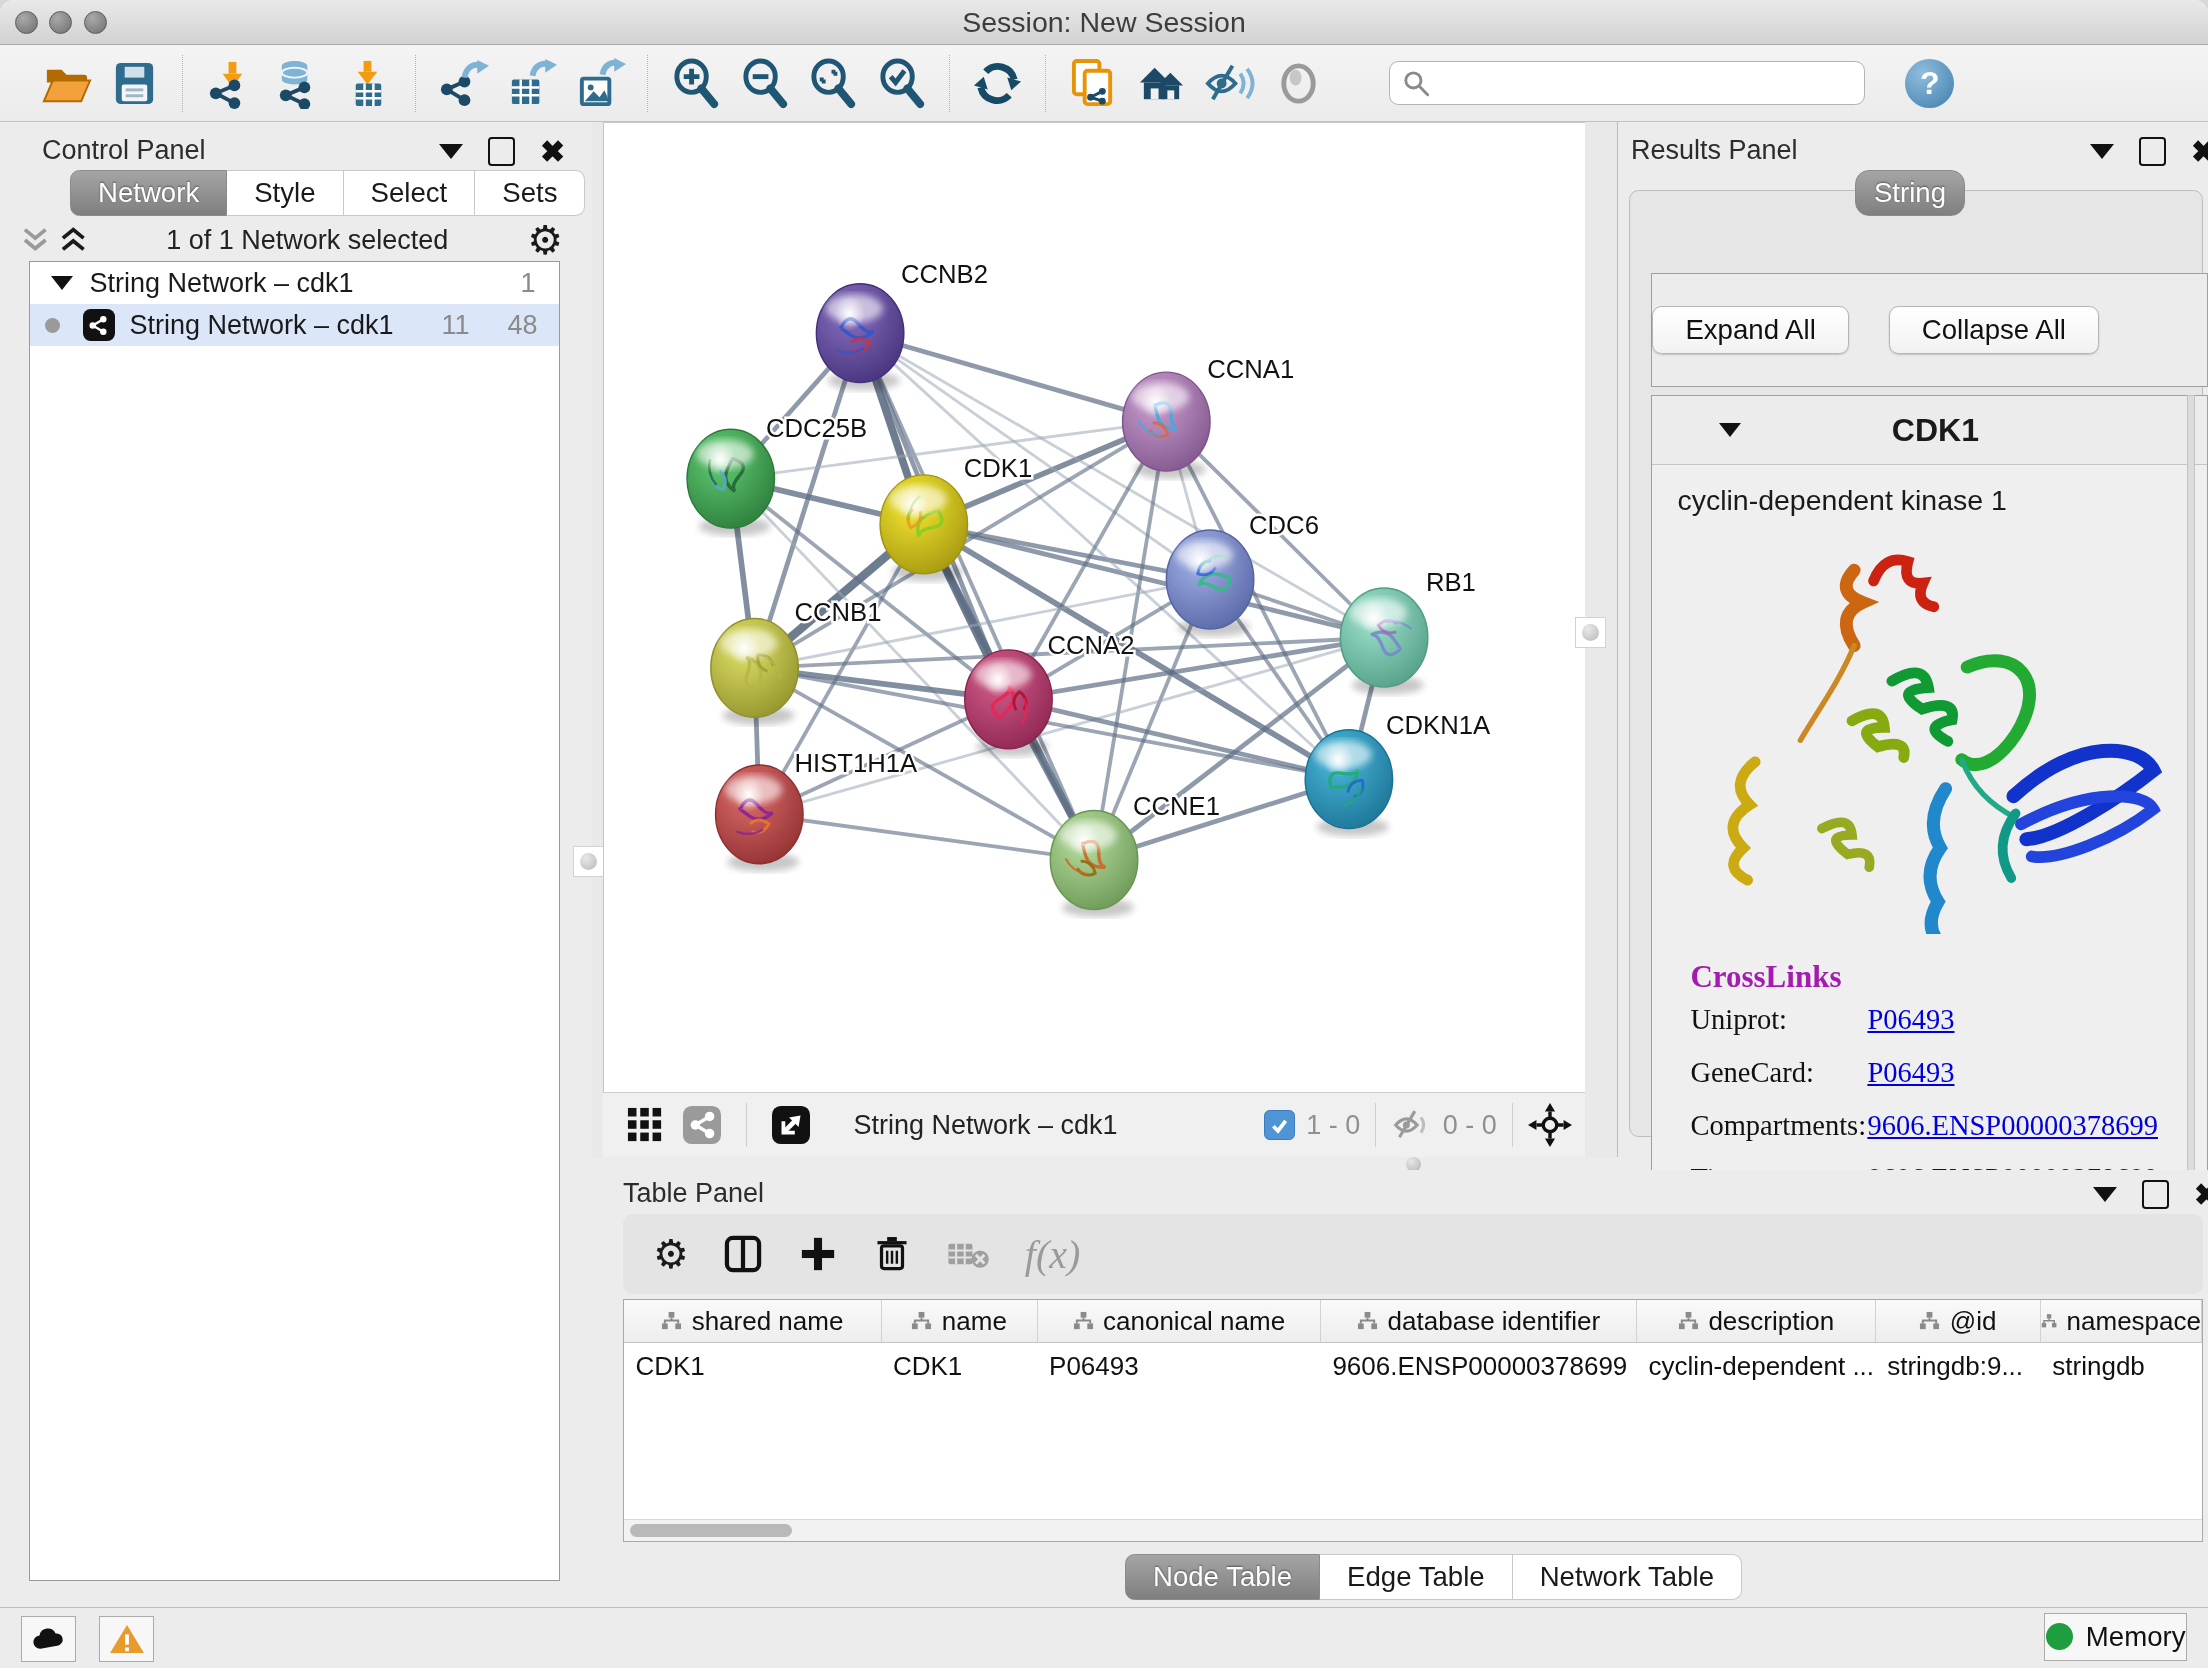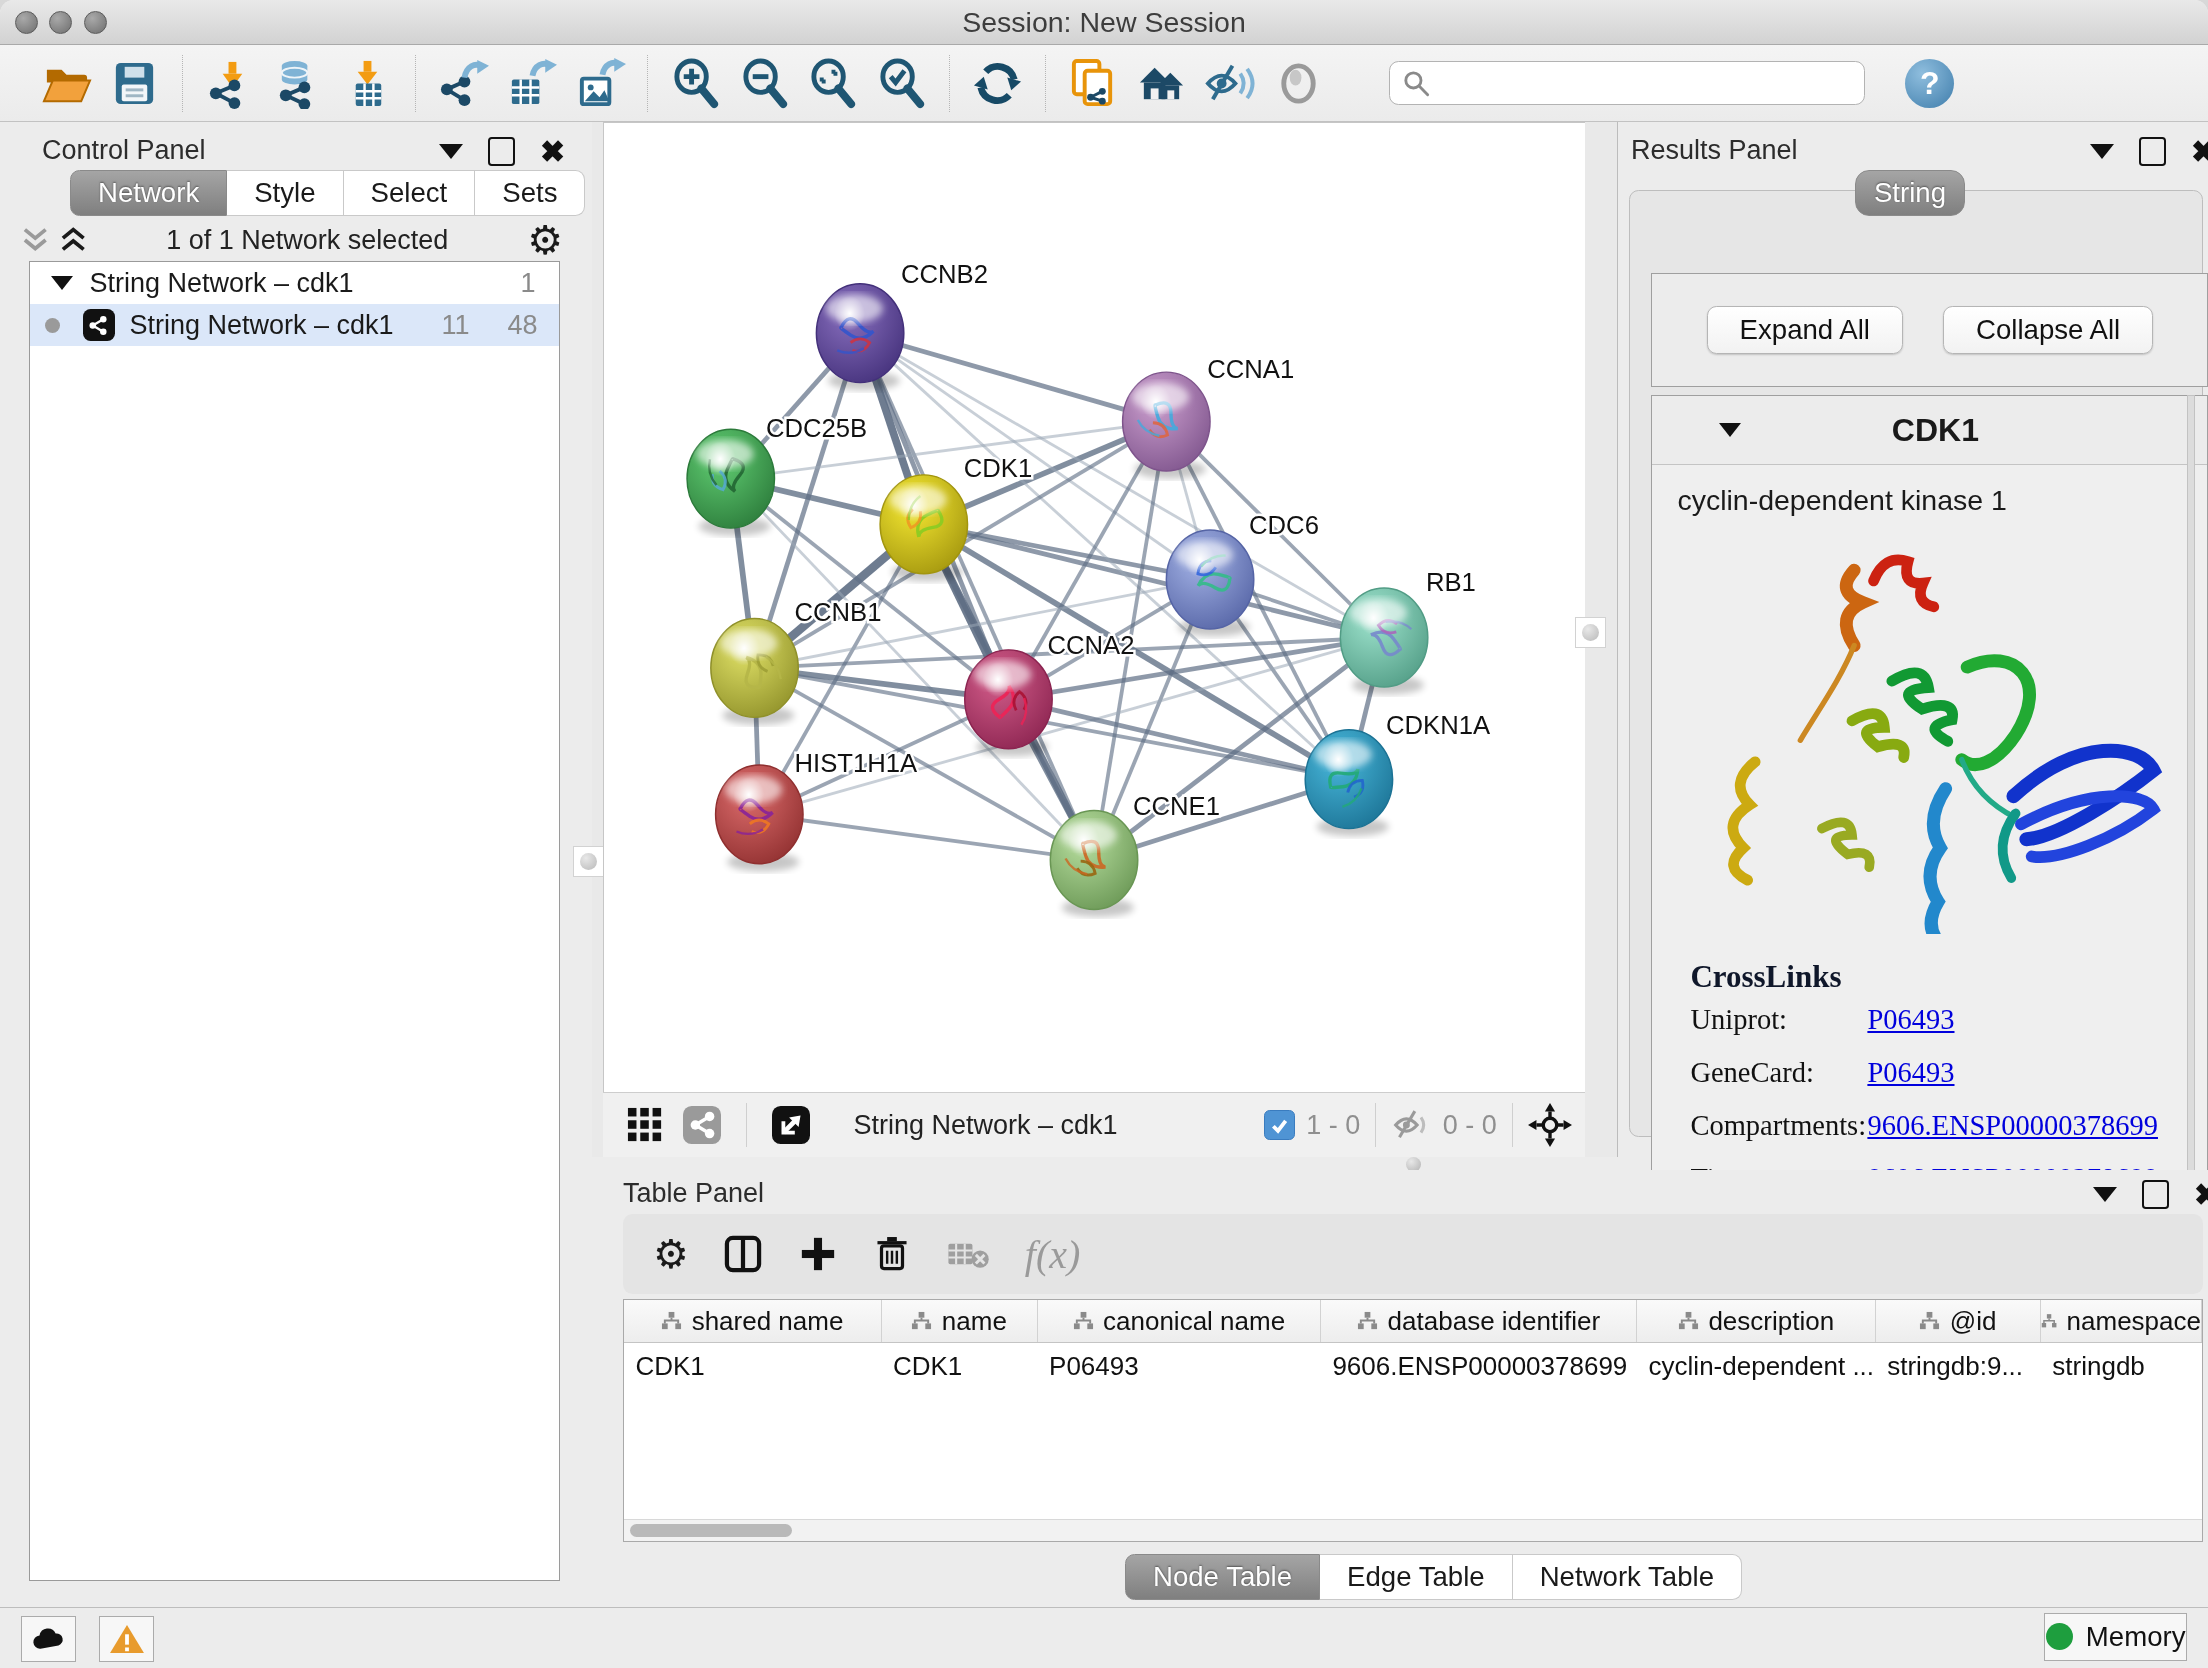--- a/index.html
+++ b/index.html
@@ -78,34 +78,34 @@
     background:radial-gradient(circle at 35% 30%,#e8e8e8,#b0b0b0);}
   
   #results-panel{position:absolute;left:1617px;top:122px;width:592px;height:1035px;background:#ececec;
     border-left:1px solid #bcbcbc;}
   .rp-tab{position:absolute;left:237px;top:48px;width:108px;height:44px;line-height:44px;
     text-align:center;font-size:27.6px;color:#fff;background:linear-gradient(#a5a5a5,#7f7f7f);
     border:1px solid #8a8a8a;border-radius:14px;text-shadow:0 -1px 1.9px #555;z-index:3;}
   .rp-outer{position:absolute;left:11.4px;top:68px;width:574px;height:947px;background:#e6e6e6;
     border:1px solid #bdbdbd;border-radius:9.5px;box-sizing:border-box;}
   .rp-buttons{position:absolute;left:21px;top:82px;width:557px;height:114px;background:#ececec;
-    border:1px solid #9f9f9f;display:flex;align-items:center;justify-content:center;gap:40px;
+    border:1px solid #9f9f9f;display:flex;align-items:center;gap:40px;
     box-sizing:border-box;}
   .rp-btn{height:46px;line-height:46px;padding:0 32px;background:linear-gradient(#ffffff,#f2f2f2);
     border:1px solid #b5b5b5;border-radius:9.5px;font-size:27.6px;color:#111;
     box-shadow:0 1px 1.9px rgba(0,0,0,.18);}
   .rp-main{position:absolute;left:21px;top:204px;width:557px;height:803px;background:#efefef;
     border:1px solid #9f9f9f;box-sizing:border-box;}
   .rp-prot-header{height:68px;display:flex;align-items:center;border-bottom:1px solid #c4c4c4;
     background:#ececec;}
   .rp-prot-header .caret-down{margin-left:67px;}
   .rp-prot-name{flex:1;text-align:center;font-size:32px;font-weight:bold;margin-right:95px;}
   .rp-desc{font-size:28.5px;color:#1a1a1a;padding:19px 0 0 25px;}
   .crosslinks{font-family:"Liberation Serif",serif;padding-left:38px;}
-  .crosslinks h3{font-size:31px;margin:25px 0 9.5px 0;color:#0f172a;}
+  .crosslinks h3{font-size:31px;margin:25px 0 9.5px 0;color:#a21caf;}
   .cl-row{display:flex;font-size:28.5px;margin-bottom:21px;}
   .cl-label{width:177px;color:#111;}
   .cl-link{color:#0000dd;text-decoration:underline;}
   .rp-scroll{position:absolute;right:7.6px;top:204px;width:5.7px;height:803px;background:#dcdcdc;
     border:1px solid #c2c2c2;}
   
   #table-panel{position:absolute;left:592px;top:1170px;width:1617px;height:436px;background:#ececec;}
   .tp-toolbar{position:absolute;left:31px;top:44px;width:1580px;height:80px;background:#e4e4e4;
     border-radius:9.5px;display:flex;align-items:center;padding-left:30px;box-sizing:border-box;gap:32px;}
   .fx{font-family:"Liberation Serif",serif;font-style:italic;font-size:40px;color:#9a9a9a;}

